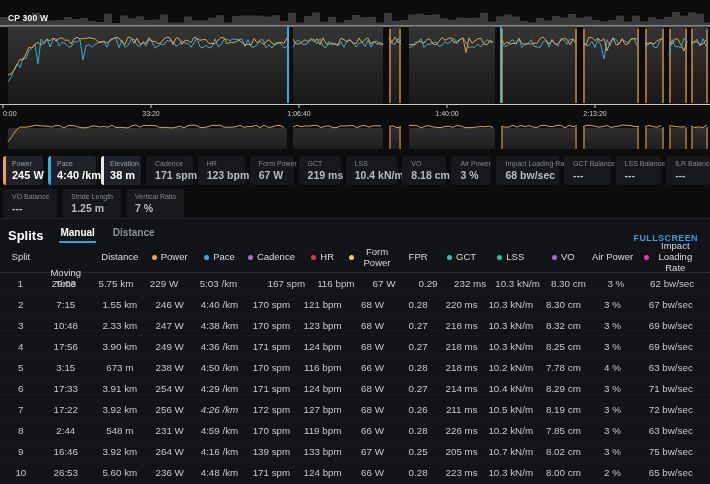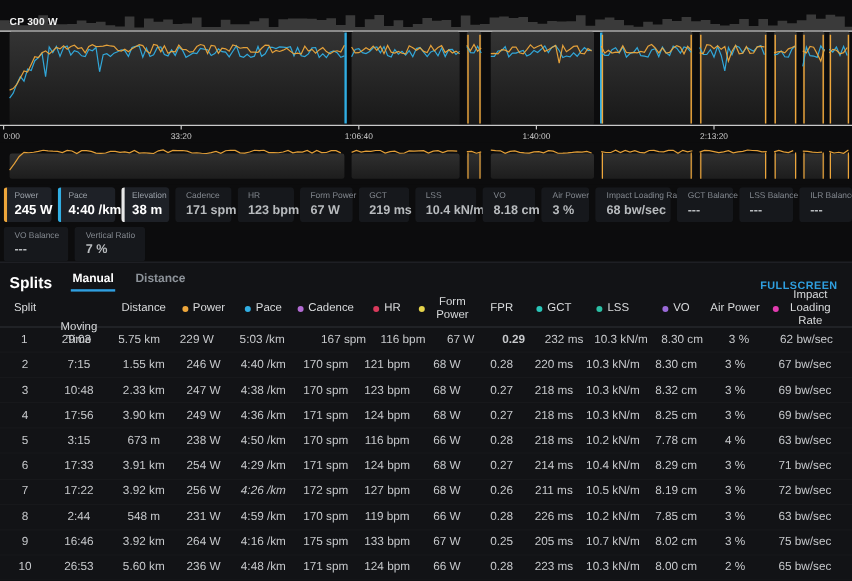--- a/index.html
+++ b/index.html
@@ -210,20 +210,24 @@
         <div class="t-label">ILR Balance</div>
         <div class="t-value">---</div>
       </div>
     </div>
   <div class="metrics-row" id="mrow2">
       <div class="tile">
         <div class="t-label">VO Balance</div>
         <div class="t-value">---</div>
       </div>
       <div class="tile">
+        <div class="t-label">Stride Length</div>
+        <div class="t-value">1.25 m</div>
+      </div>
+      <div class="tile">
         <div class="t-label">Vertical Ratio</div>
         <div class="t-value">7 %</div>
       </div>
     </div>
 </div>
 
 <div class="splits">
   <div class="splits-header">
     <div class="splits-title">Splits</div>
     <div class="tab active">Manual</div>
@@ -286,21 +290,21 @@
   <div class="tbody" id="tbody">
       <div class="trow">
         <div class="td" style="width: 4.8%;">1</div>
         <div class="td" style="width: 8%;">29:03</div>
         <div class="td" style="width: 7.4%;">5.75 km</div>
         <div class="td" style="width: 6.8%;">229 W</div>
         <div class="td" style="width: 7.4%; text-align: right;">5:03 /km</div>
         <div class="td" style="width: 7.4%; margin-left: 24px;">167 spm</div>
         <div class="td" style="width: 7.2%;">116 bpm</div>
         <div class="td" style="width: 7%;">67 W</div>
-        <div class="td" style="width: 6%; font-weight: bold;">0.29</div>
+        <div class="td" style="width: 6%;">0.29</div>
         <div class="td" style="width: 6.4%;">232 ms</div>
         <div class="td" style="width: 7.6%;">10.3 kN/m</div>
         <div class="td" style="width: 7.4%;">8.30 cm</div>
         <div class="td" style="width: 6.6%;">3 %</div>
         <div class="td" style="width: 10%;">62 bw/sec</div>
       </div>
       <div class="trow">
         <div class="td" style="width: 4.8%;">2</div>
         <div class="td" style="width: 8%;">7:15</div>
         <div class="td" style="width: 7.4%;">1.55 km</div>
@@ -411,21 +415,21 @@
         <div class="td" style="width: 7.4%;">7.85 cm</div>
         <div class="td" style="width: 6.6%;">3 %</div>
         <div class="td" style="width: 10%;">63 bw/sec</div>
       </div>
       <div class="trow">
         <div class="td" style="width: 4.8%;">9</div>
         <div class="td" style="width: 8%;">16:46</div>
         <div class="td" style="width: 7.4%;">3.92 km</div>
         <div class="td" style="width: 6.8%;">264 W</div>
         <div class="td" style="width: 7.4%;">4:16 /km</div>
-        <div class="td" style="width: 7.4%;">175 spm</div>
+        <div class="td" style="width: 7.4%;">139 spm</div>
         <div class="td" style="width: 7.2%;">133 bpm</div>
         <div class="td" style="width: 7%;">67 W</div>
         <div class="td" style="width: 6%;">0.25</div>
         <div class="td" style="width: 6.4%;">205 ms</div>
         <div class="td" style="width: 7.6%;">10.7 kN/m</div>
         <div class="td" style="width: 7.4%;">8.02 cm</div>
         <div class="td" style="width: 6.6%;">3 %</div>
         <div class="td" style="width: 10%;">75 bw/sec</div>
       </div>
       <div class="trow">

